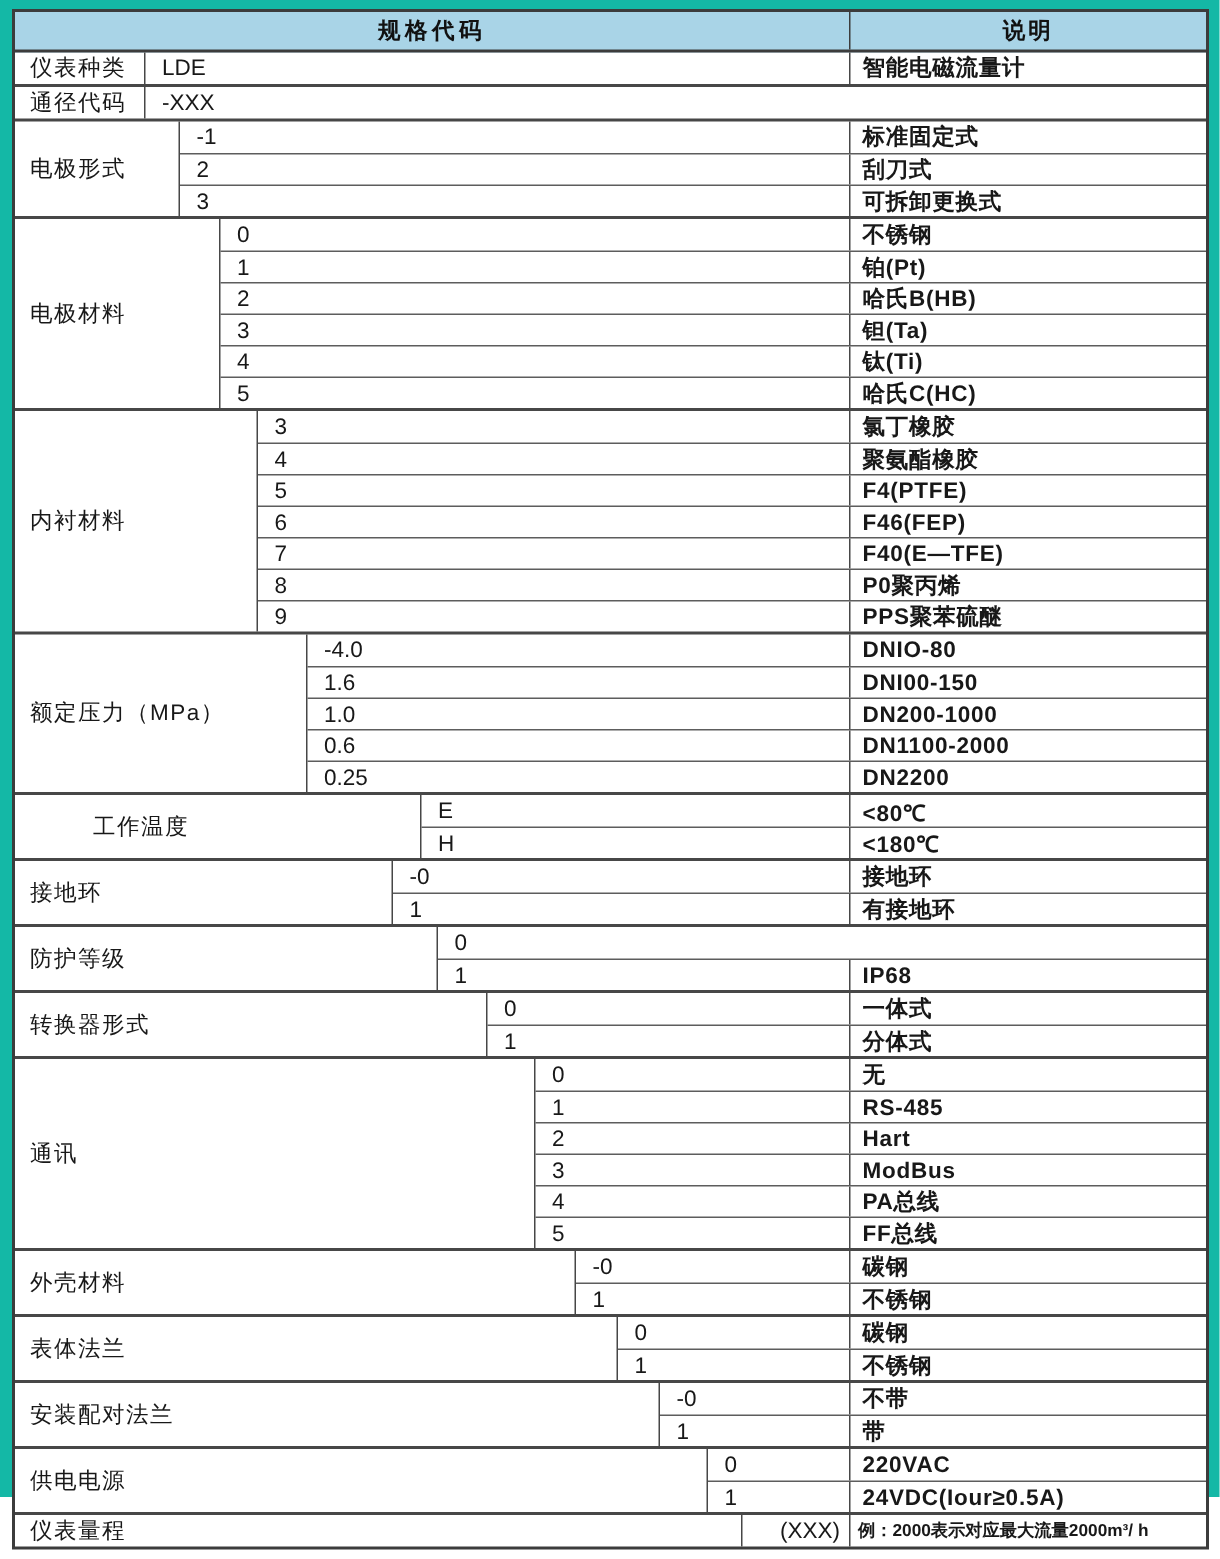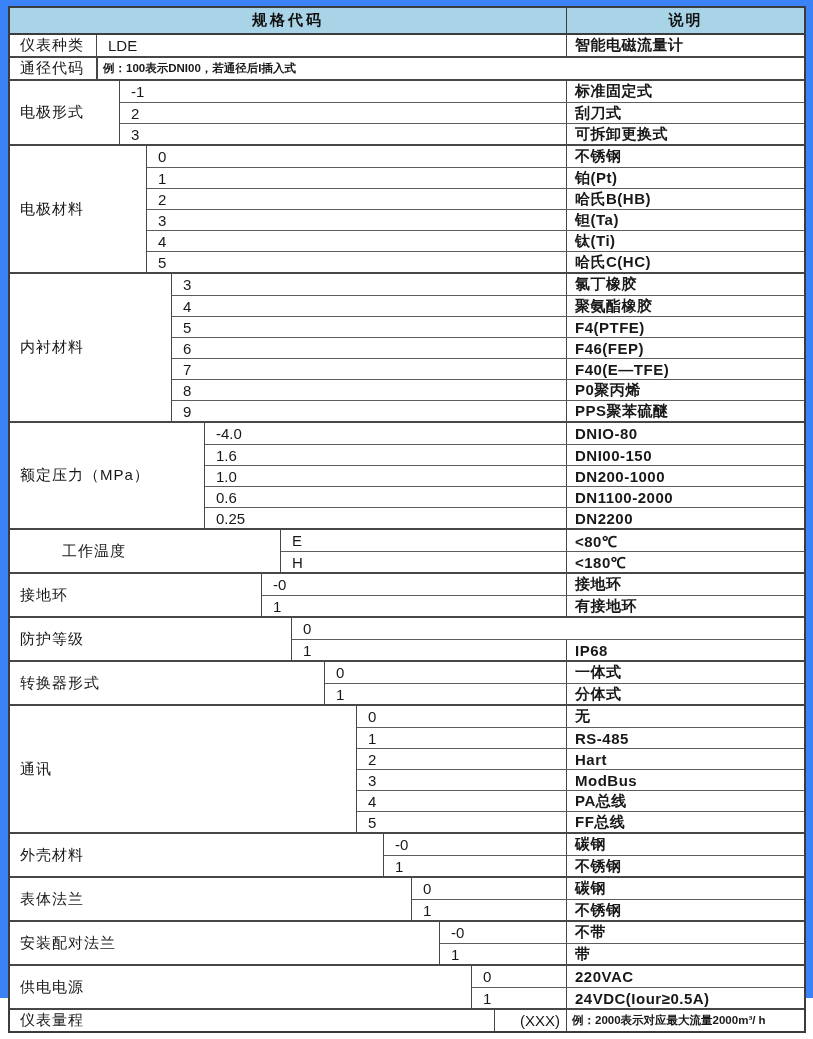--- a/index.html
+++ b/index.html
@@ -2,21 +2,21 @@
 <html style="--header-bg: #a9d4e7; --line-dark: #3c3c3c; --line-mid: #474747; --line-light: #5d5d5d;"><head>
 <meta charset="utf-8">
 <style>
   * { box-sizing: border-box; margin: 0; padding: 0; }
   html, body { background: #ffffff; }
   body {
     width: 813px; height: 1039px; overflow: hidden;
     font-family: "Liberation Sans", sans-serif;
     -webkit-font-smoothing: antialiased;
   }
-  .page { position: relative; width: 813px; height: 998px; background: #3b82f6; }
+  .page { position: relative; width: 813px; height: 998px; background: #14b8a6; }
   .spec-table {
     position: absolute; left: 8px; top: 6px; width: 798px;
     border: 2px solid var(--line-dark, #3c3c3c);
     background: #fff;
   }
   .thead {
     display: flex; height: 27px;
     background: var(--header-bg, #a9d4e7);
     border-bottom: 2px solid var(--line-dark, #3c3c3c);
   }
@@ -69,21 +69,21 @@
     <div class="gcode">LDE</div>
     <div class="gdesc">智能电磁流量计</div>
   </div>
 </div>
   </div>
 
   <div class="group">
     <div class="glabel" style="width: 87px;">通径代码</div>
     <div class="gbody">
   <div class="grow">
-    <div class="gdesc small">例：100表示DNI00，若通径后I插入式</div>
+    <div class="gcode">-XXX</div>
   </div>
 </div>
   </div>
 
   <div class="group">
     <div class="glabel" style="width: 110px;">电极形式</div>
     <div class="gbody">
   <div class="grow">
     <div class="gcode">-1</div>
     <div class="gdesc">标准固定式</div>

